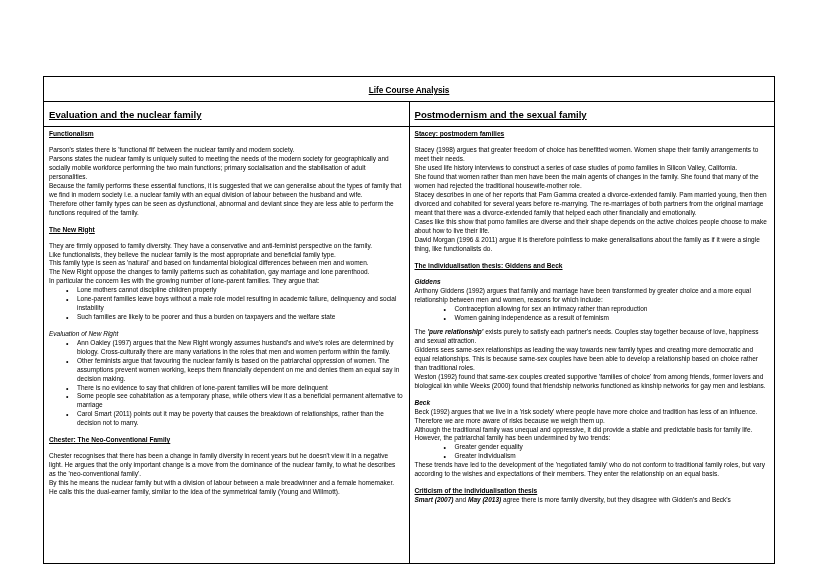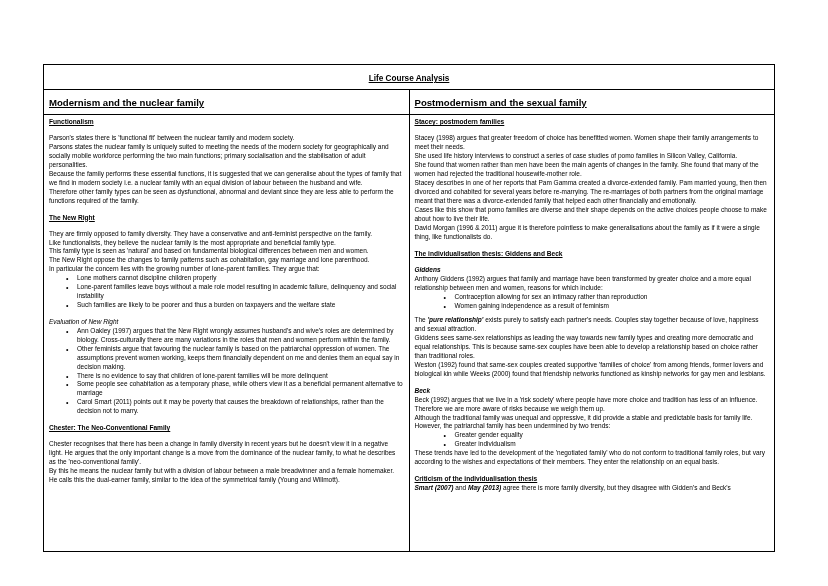--- a/index.html
+++ b/index.html
@@ -16,21 +16,21 @@
   }
   .page {
     position: relative;
     width: 828px;
     height: 586px;
     background: #ffffff;
   }
   .doc-table {
     position: absolute;
     left: 43px;
-    top: 64px;
+    top: 76px;
     width: 732px;
     border-collapse: collapse;
     table-layout: fixed;
   }
   .doc-table td {
     border: 1px solid #000000;
     vertical-align: top;
     padding: 2px 5px 4px 5px;
   }
   .title-cell {
@@ -138,21 +138,21 @@
         <col style="width:50%">
       </colgroup>
     <tbody>
       <tr>
         <td class="title-cell" colspan="2">
           <span class="doc-title">Life Course Analysis</span>
         </td>
       </tr>
       <tr>
         <td class="col-head-cell">
-          <span class="col-head">Modernism and the nuclear family</span>
+          <span class="col-head">Evaluation and the nuclear family</span>
         </td>
         <td class="col-head-cell">
           <span class="col-head">Postmodernism and the sexual family</span>
         </td>
       </tr>
       <tr>
 
         <td class="body-cell">
 
           <div class="blk">

